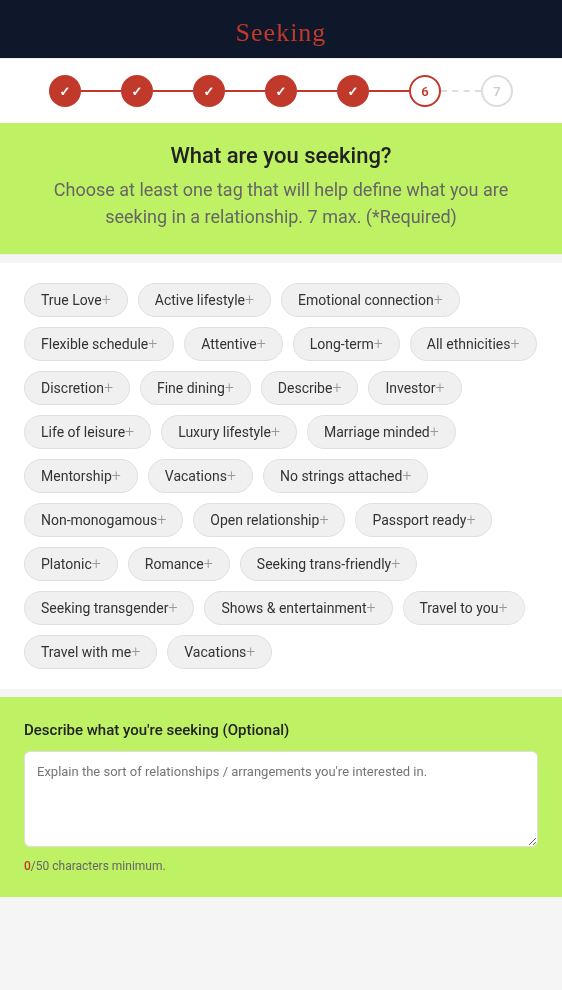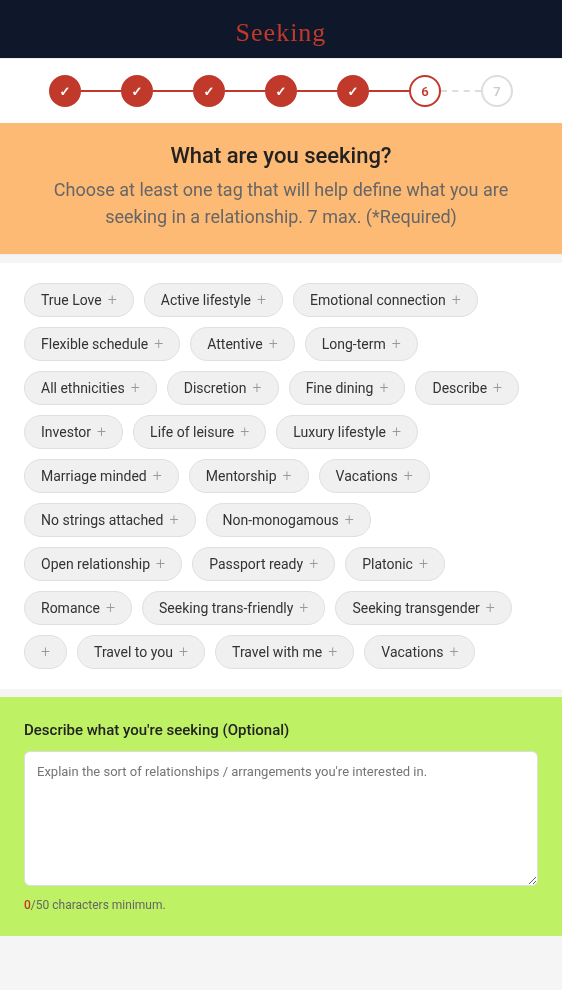--- a/index.html
+++ b/index.html
@@ -73,21 +73,21 @@
     .step-connector.completed {
       background: #c0392b;
     }
     .step-connector.dashed {
       background: transparent;
       border-top: 2px dashed #ddd;
     }
 
     
     .title-section {
-      background: #fdba74;
+      background: #bef264;
       text-align: center;
       padding: 20px 40px 24px;
       border-bottom: 1px solid #eee;
     }
     .title-section h1 {
       font-size: 22px;
       font-weight: 500;
       color: #222;
       margin-bottom: 8px;
     }
@@ -104,21 +104,20 @@
       margin-top: 8px;
     }
     .tags-container {
       display: flex;
       flex-wrap: wrap;
       gap: 10px;
     }
     .tag {
       display: inline-flex;
       align-items: center;
-      gap: 6px;
       background: #f0f0f0;
       border: 1px solid #e0e0e0;
       border-radius: 20px;
       padding: 8px 16px;
       font-size: 14px;
       color: #333;
       cursor: pointer;
       user-select: none;
     }
     .tag .plus-icon {
@@ -136,21 +135,21 @@
     }
     .description-section label {
       display: block;
       font-size: 15px;
       font-weight: 500;
       color: #222;
       margin-bottom: 12px;
     }
     .description-textarea {
       width: 100%;
-      height: 135px;
+      height: 96px;
       border: 1px solid #ddd;
       border-radius: 6px;
       padding: 12px;
       font-size: 13px;
       color: #999;
       resize: vertical;
       outline: none;
       font-family: inherit;
     }
     .char-count {
@@ -285,20 +284,21 @@
         </div>
         <div class="tag">
           <span>Seeking trans-friendly</span>
           <span class="plus-icon">+</span>
         </div>
         <div class="tag">
           <span>Seeking transgender</span>
           <span class="plus-icon">+</span>
         </div>
         <div class="tag">
+          <span>Shows &amp; entertainment</span>
           <span class="plus-icon">+</span>
         </div>
         <div class="tag">
           <span>Travel to you</span>
           <span class="plus-icon">+</span>
         </div>
         <div class="tag">
           <span>Travel with me</span>
           <span class="plus-icon">+</span>
         </div>

